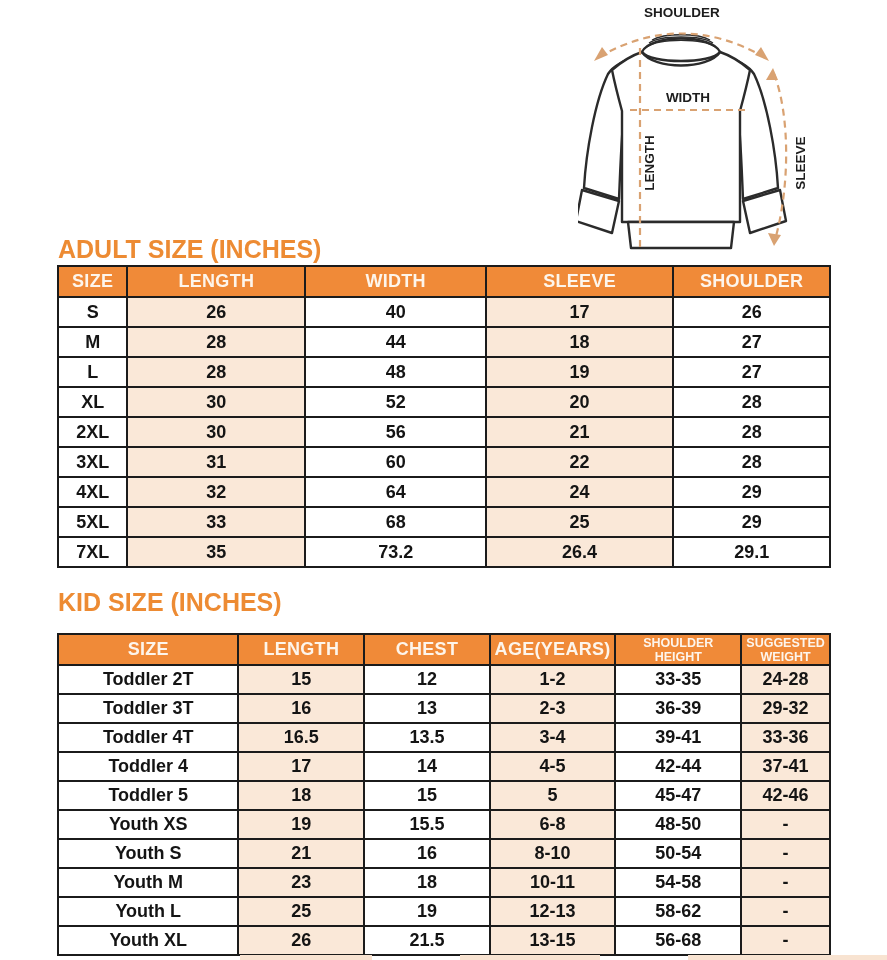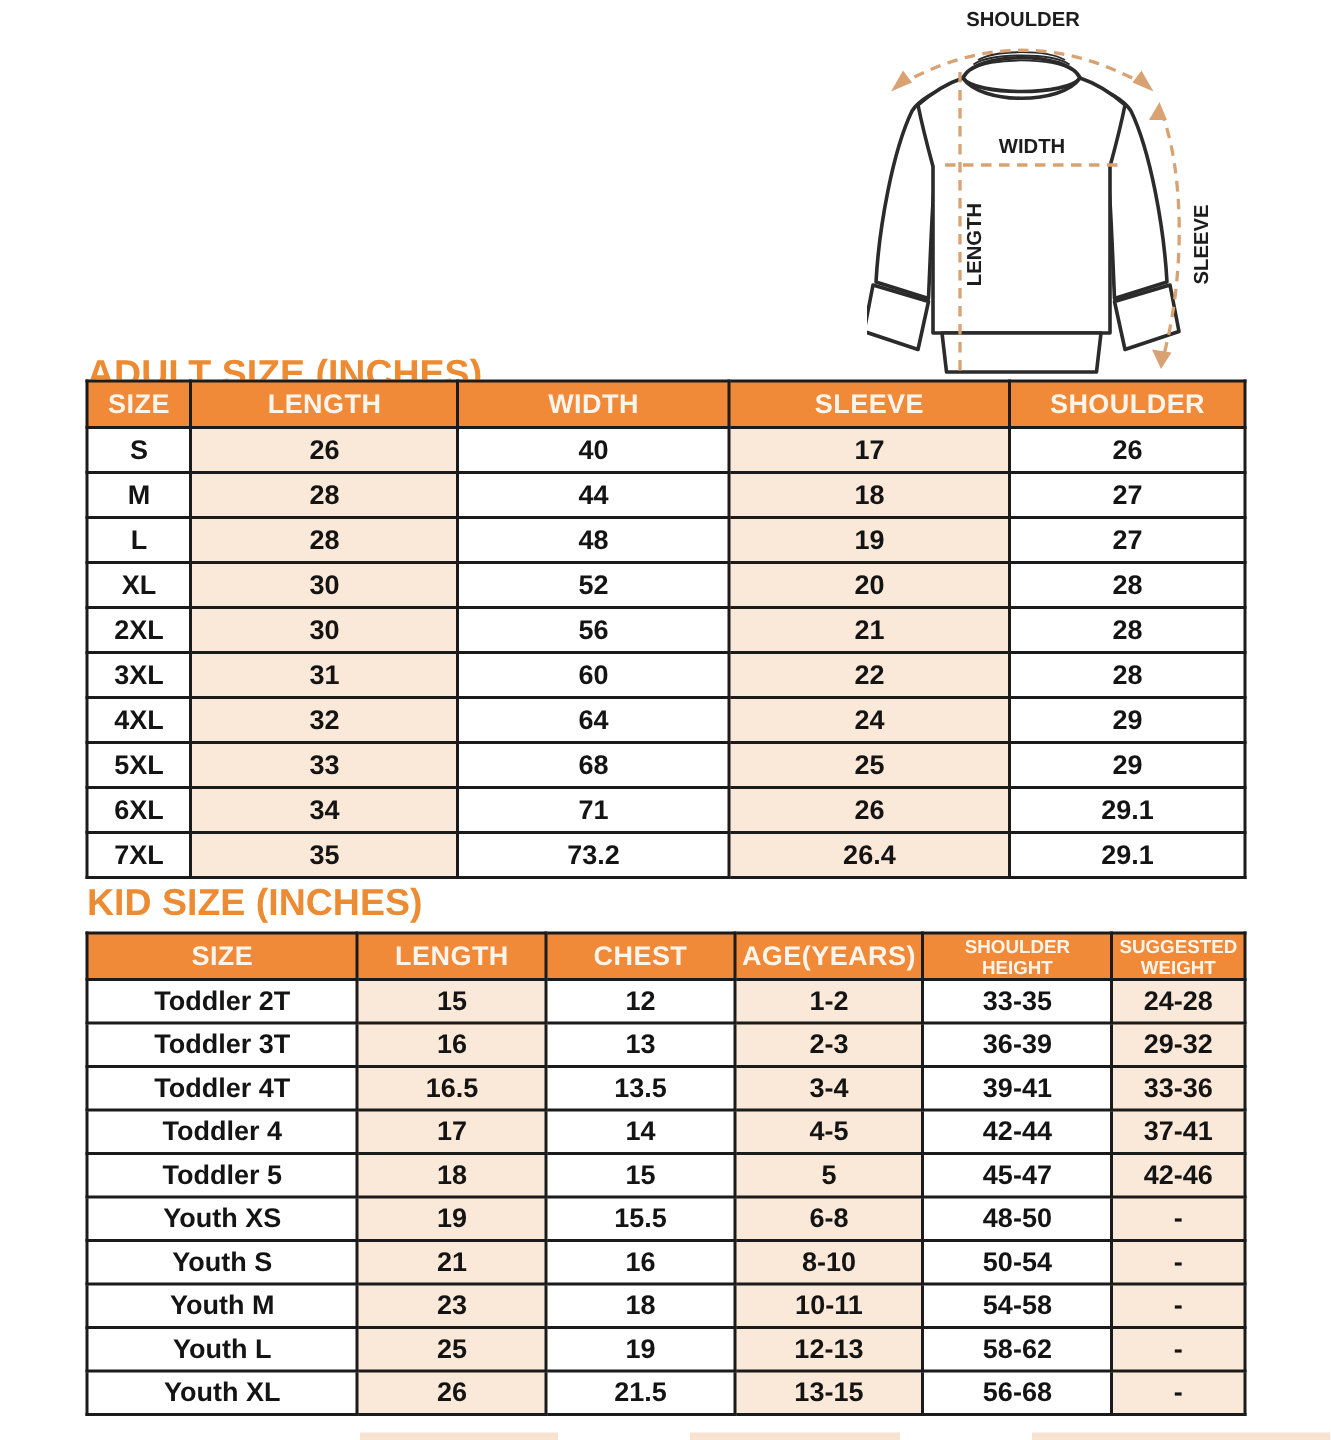--- a/index.html
+++ b/index.html
@@ -12,21 +12,21 @@
   .title-line{font-size:51px;font-weight:bold;color:#ababab;line-height:1.06;letter-spacing:-1px;white-space:nowrap;}
   .note{margin-top:11px;font-size:21px;color:#3a434c;line-height:1.32;}
   .note div{white-space:nowrap;}
   
   .section-heading{position:absolute;font-size:25px;font-weight:bold;color:#ed8b33;letter-spacing:0px;white-space:nowrap;}
   #adult-heading{left:58px;top:235px;}
   #kid-heading{left:58px;top:588px;}
   
   table.size-table{
     position:absolute;left:57px;width:774px;border-collapse:collapse;table-layout:fixed;
-    background:#ffffff;border:2px solid #1b1b1b;
+    background:#ffffff;border:2px solid #1b1b1b;margin-top:12px;
   }
   #adult-table{top:253px;}
   #kid-table{top:621px;}
   .size-table th{
     background:#f08a38;color:#fdf5ec;font-size:18px;font-weight:bold;
     border:2px solid #1b1b1b;height:29px;padding:0 2px;text-align:center;letter-spacing:.3px;
   }
   .size-table td{
     border:2px solid #1b1b1b;font-size:18px;font-weight:bold;color:#141414;
     text-align:center;padding:0 2px;background:#ffffff;
@@ -168,27 +168,20 @@
           <td>29</td>
         </tr>
         <tr>
           <td>5XL</td>
           <td>33</td>
           <td>68</td>
           <td>25</td>
           <td>29</td>
         </tr>
         <tr>
-          <td>6XL</td>
-          <td>34</td>
-          <td>71</td>
-          <td>26</td>
-          <td>29.1</td>
-        </tr>
-        <tr>
           <td>7XL</td>
           <td>35</td>
           <td>73.2</td>
           <td>26.4</td>
           <td>29.1</td>
         </tr>
       </tbody>
   </table>
 
   <div class="section-heading" id="kid-heading">KID SIZE (INCHES)</div>

